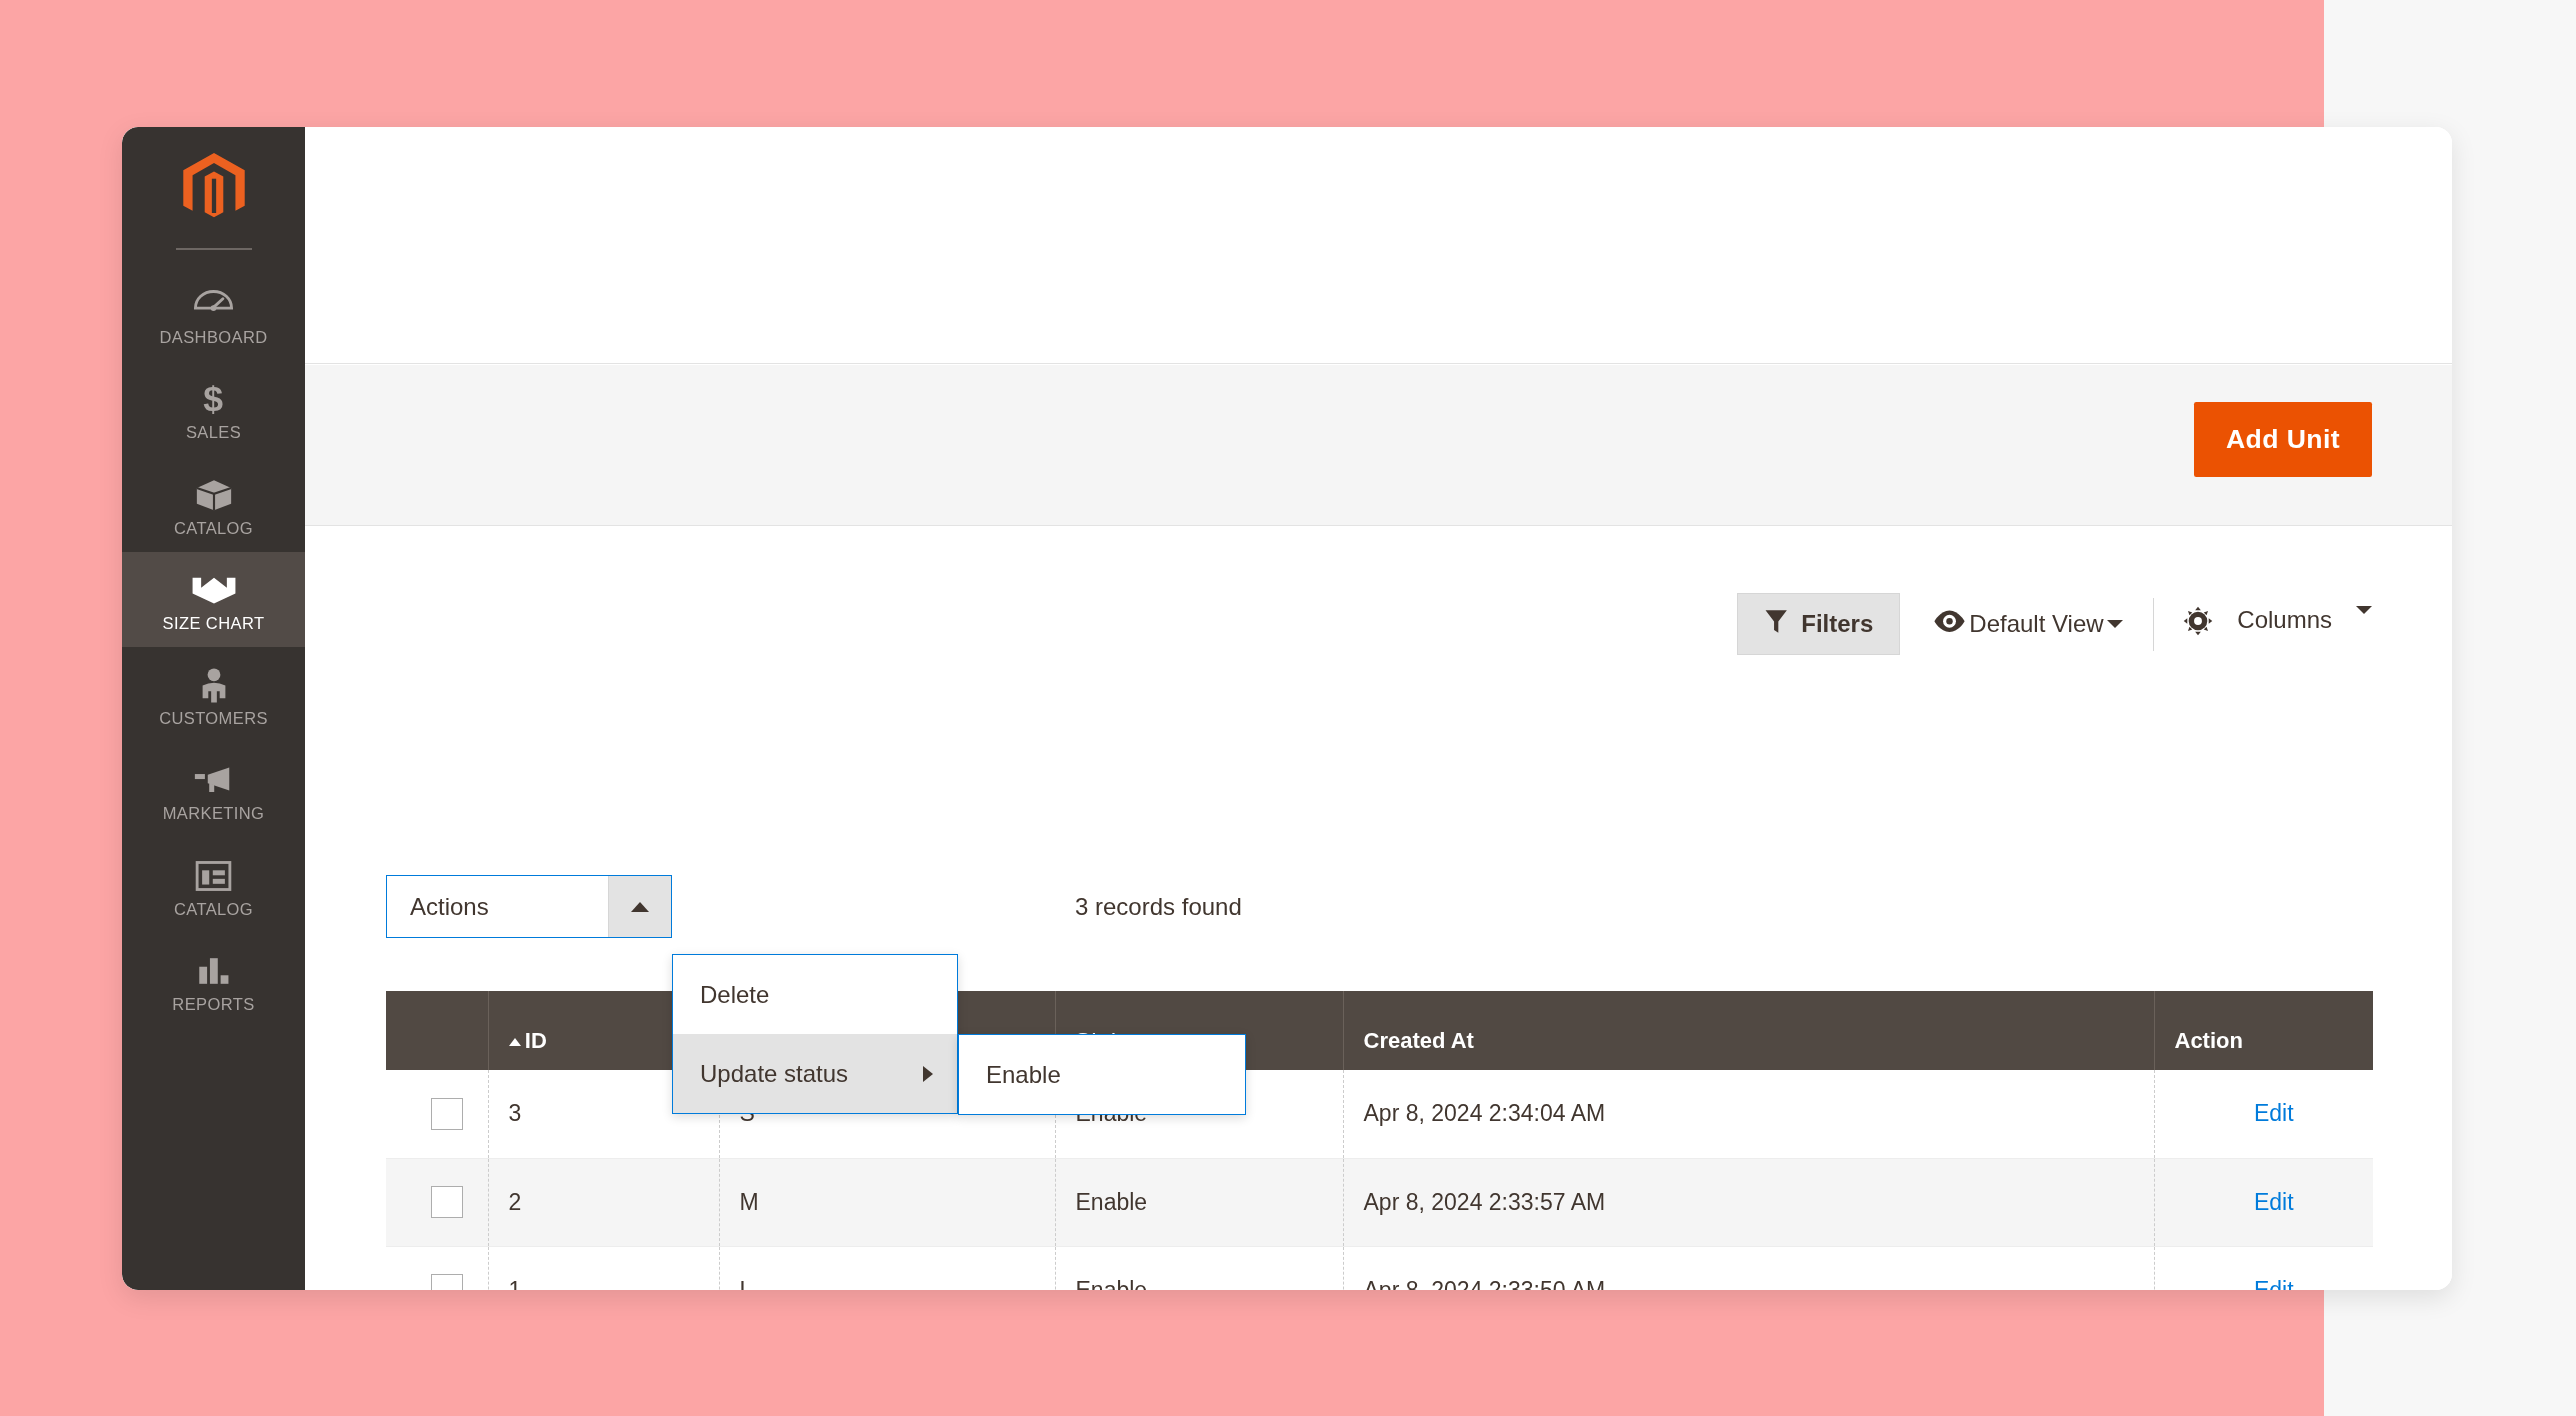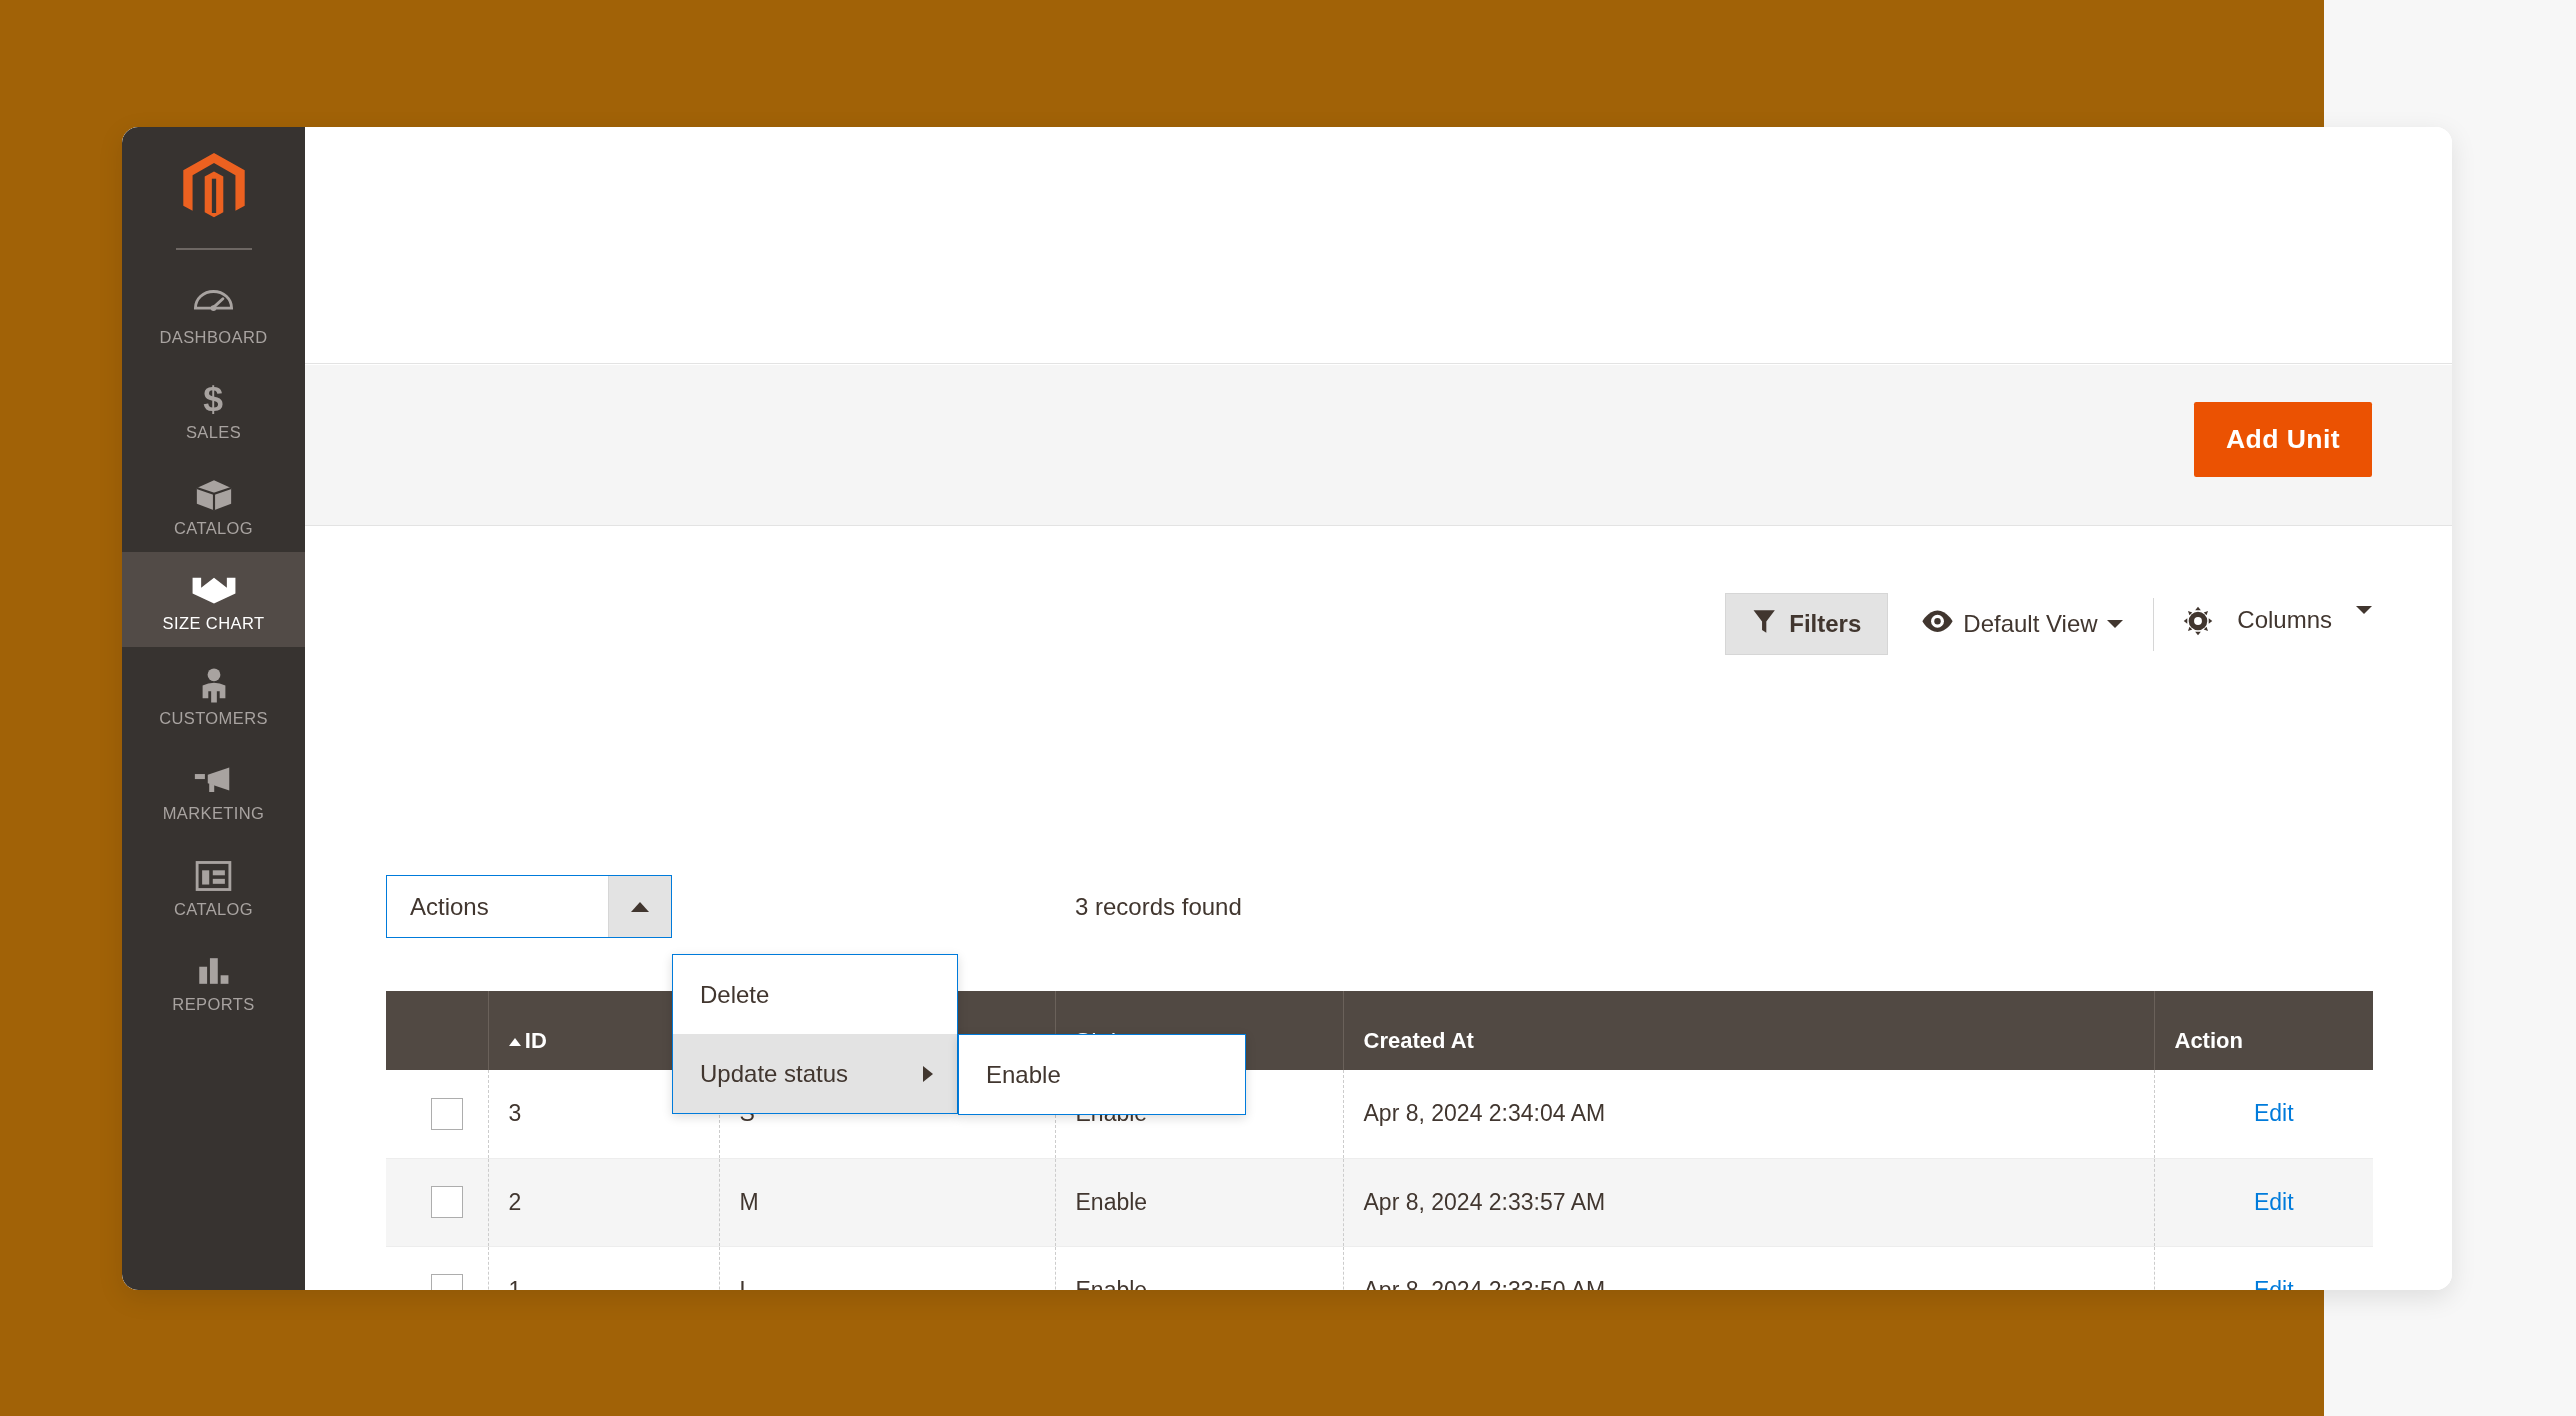--- a/index.html
+++ b/index.html
@@ -9,21 +9,21 @@
     width: 2576px;
     height: 1417px;
     overflow: hidden;
     font-family: "Liberation Sans", sans-serif;
   }
 
   #page {
     position: relative;
     width: 2324px;
     height: 1417px;
-    background: #a16207;
+    background: #fca5a5;
   }
 
   
   #admin-card {
     position: absolute;
     left: 122px;
     top: 127px;
     width: 2330px;
     height: 1163px;
     background: #ffffff;
@@ -194,21 +194,21 @@
     border: 0.7px solid #d6d6d6;
     box-sizing: border-box;
     cursor: pointer;
     font-size: 24px;
     color: #41362f;
     font-weight: bold;
   }
   #default-view-button {
     display: flex;
     align-items: center;
-    gap: 9px;
+    gap: 3px;
     margin-left: 33px;
     cursor: pointer;
     font-size: 24px;
     color: #41362f;
   }
   .ctrl-divider {
     width: 0.7px;
     height: 53px;
     background: #d6d6d6;
     margin: 0 30px;

